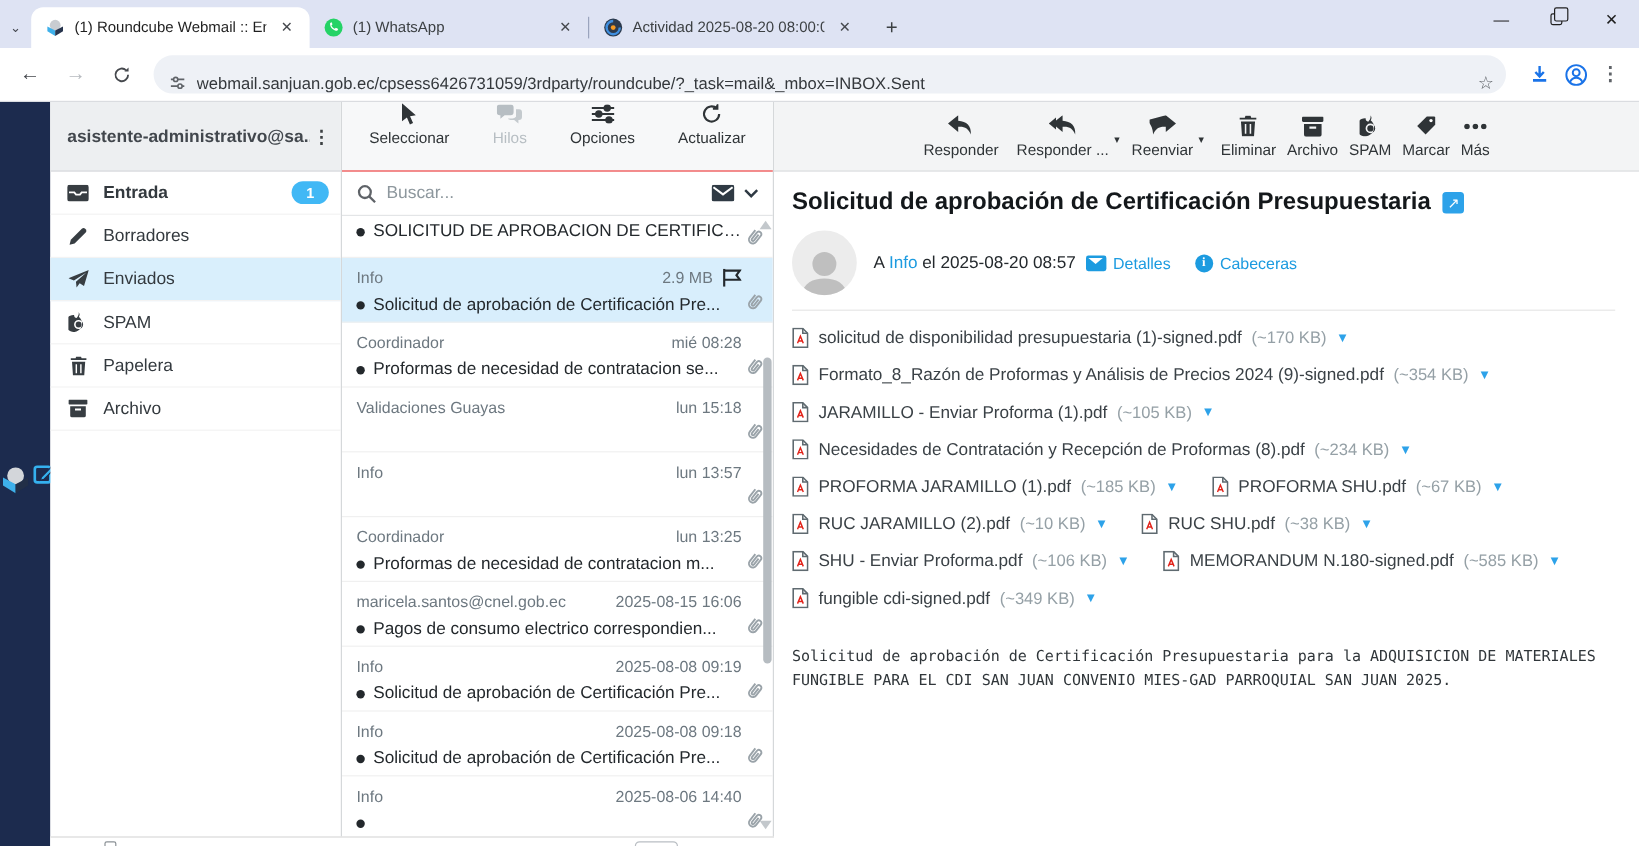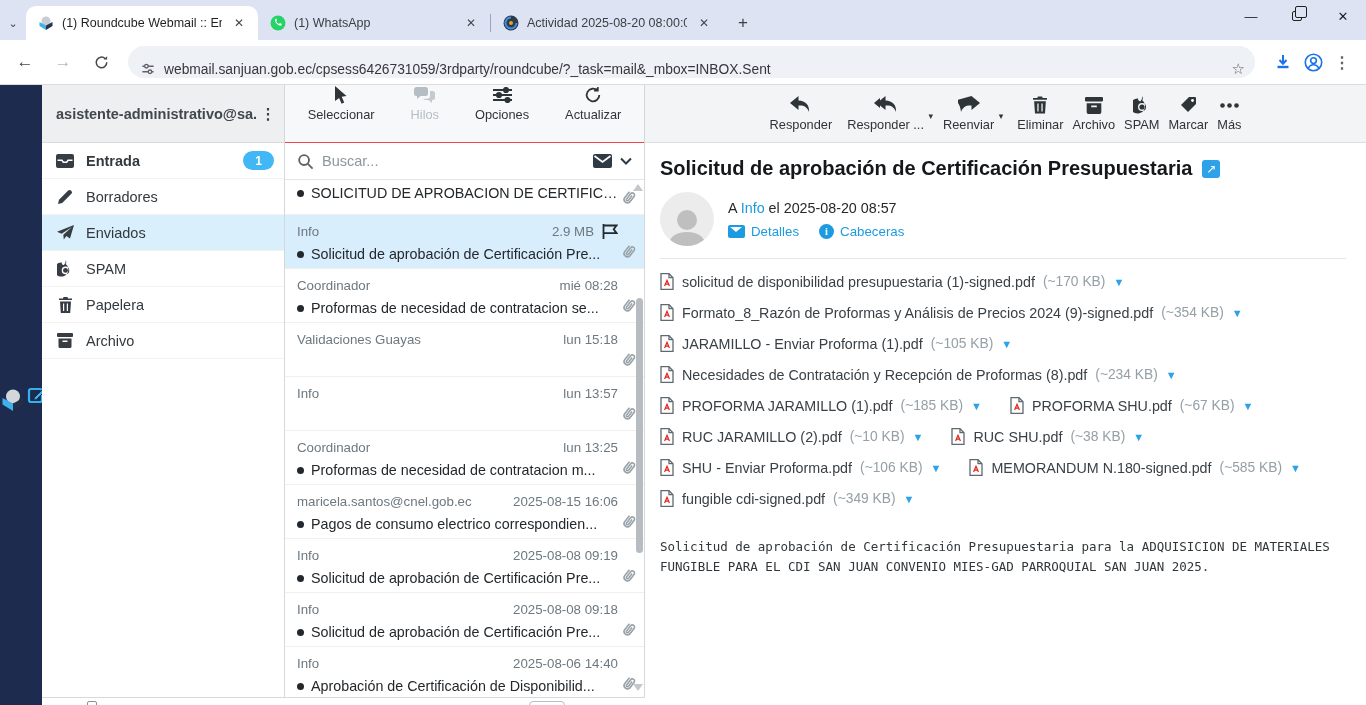--- a/index.html
+++ b/index.html
@@ -82,21 +82,21 @@
   
   .msgview { flex:1; display:flex; flex-direction:column; background:#fff; overflow:hidden; }
   .viewbar { height:58px; background:#f3f4f5; border-bottom:1px solid #dcdedf; display:flex; align-items:center; justify-content:center; gap:9px; }
   .tbtn .caret { position:absolute; right:-9px; top:16px; font-size:9px; color:#2f3437; }
   .viewcontent { flex:1; padding:14px 20px 0 15px; overflow:hidden; }
   .subjectrow { display:flex; align-items:center; gap:10px; margin-bottom:12px; }
   .subject { font-size:20px; font-weight:bold; color:#14181b; }
   .extlink { width:18px; height:18px; background:#2da2e9; border-radius:3px; color:#fff; font-size:12px; display:flex; align-items:center; justify-content:center; }
   .fromblock { display:flex; gap:14px; align-items:center; margin-bottom:4px; }
   .avatar { width:54px; height:54px; border-radius:50%; background:#ececec; display:flex; align-items:flex-end; justify-content:center; overflow:hidden; }
-  .fromlines { display:flex; flex-direction:column; gap:8px; }
+  .fromlines { display:flex; flex-direction:row; gap:8px; }
   .fromline1 { font-size:14.3px; color:#24292d; }
   .fromline1 .link { color:#1c9be0; }
   .actions { display:flex; gap:20px; align-items:center; }
   .actionlink { display:flex; gap:6px; align-items:center; color:#1c9be0; font-size:13.3px; }
   .envico { width:17px; height:13px; background:#1c9be0; border-radius:2px; position:relative; }
   .envico:before { content:""; position:absolute; left:2px; top:2px; border-left:6.5px solid transparent; border-right:6.5px solid transparent; border-top:5px solid #fff; }
   .infoico { width:15px; height:15px; border-radius:50%; background:#1c9be0; color:#fff; font-size:10.5px; font-weight:bold; display:flex; align-items:center; justify-content:center; font-family:"Liberation Serif",serif; }
   .attachments { margin-top:12px; border-top:1px solid #e7e7e7; padding-top:14px; display:flex; flex-wrap:wrap; column-gap:28px; row-gap:14px; max-width:745px; }
   .att { display:flex; align-items:center; gap:8px; white-space:nowrap; }
   .attname { font-size:14.3px; color:#3a4146; }
@@ -542,21 +542,20 @@
           </div>
 
           <div class="mrow">
             <div class="mrow-top">
               <span class="msender">Info</span>
               <span class="mmeta">2025-08-06 14:40</span>
 
             </div>
             <div class="mrow-bot">
               <span class="udot"></span>
-              <span class="msub">Aprobación de Certificación de Disponibilid...</span>
             </div>
             <span class="clipicon">
               <svg width="15" height="17" viewBox="0 0 16 18" fill="none" stroke="#9aa3a9" stroke-width="1.7" transform="rotate(38)">
                 <path d="M5 3.5 v8 a3.5 3.5 0 0 0 7 0 v-7 a2.3 2.3 0 0 0 -4.6 0 v7 a1.2 1.2 0 0 0 2.4 0 v-6.5"></path>
               </svg>
             </span>
           </div>
         </div>
       <div class="scroll-up"></div>
       <div class="scroll-thumb"></div>

